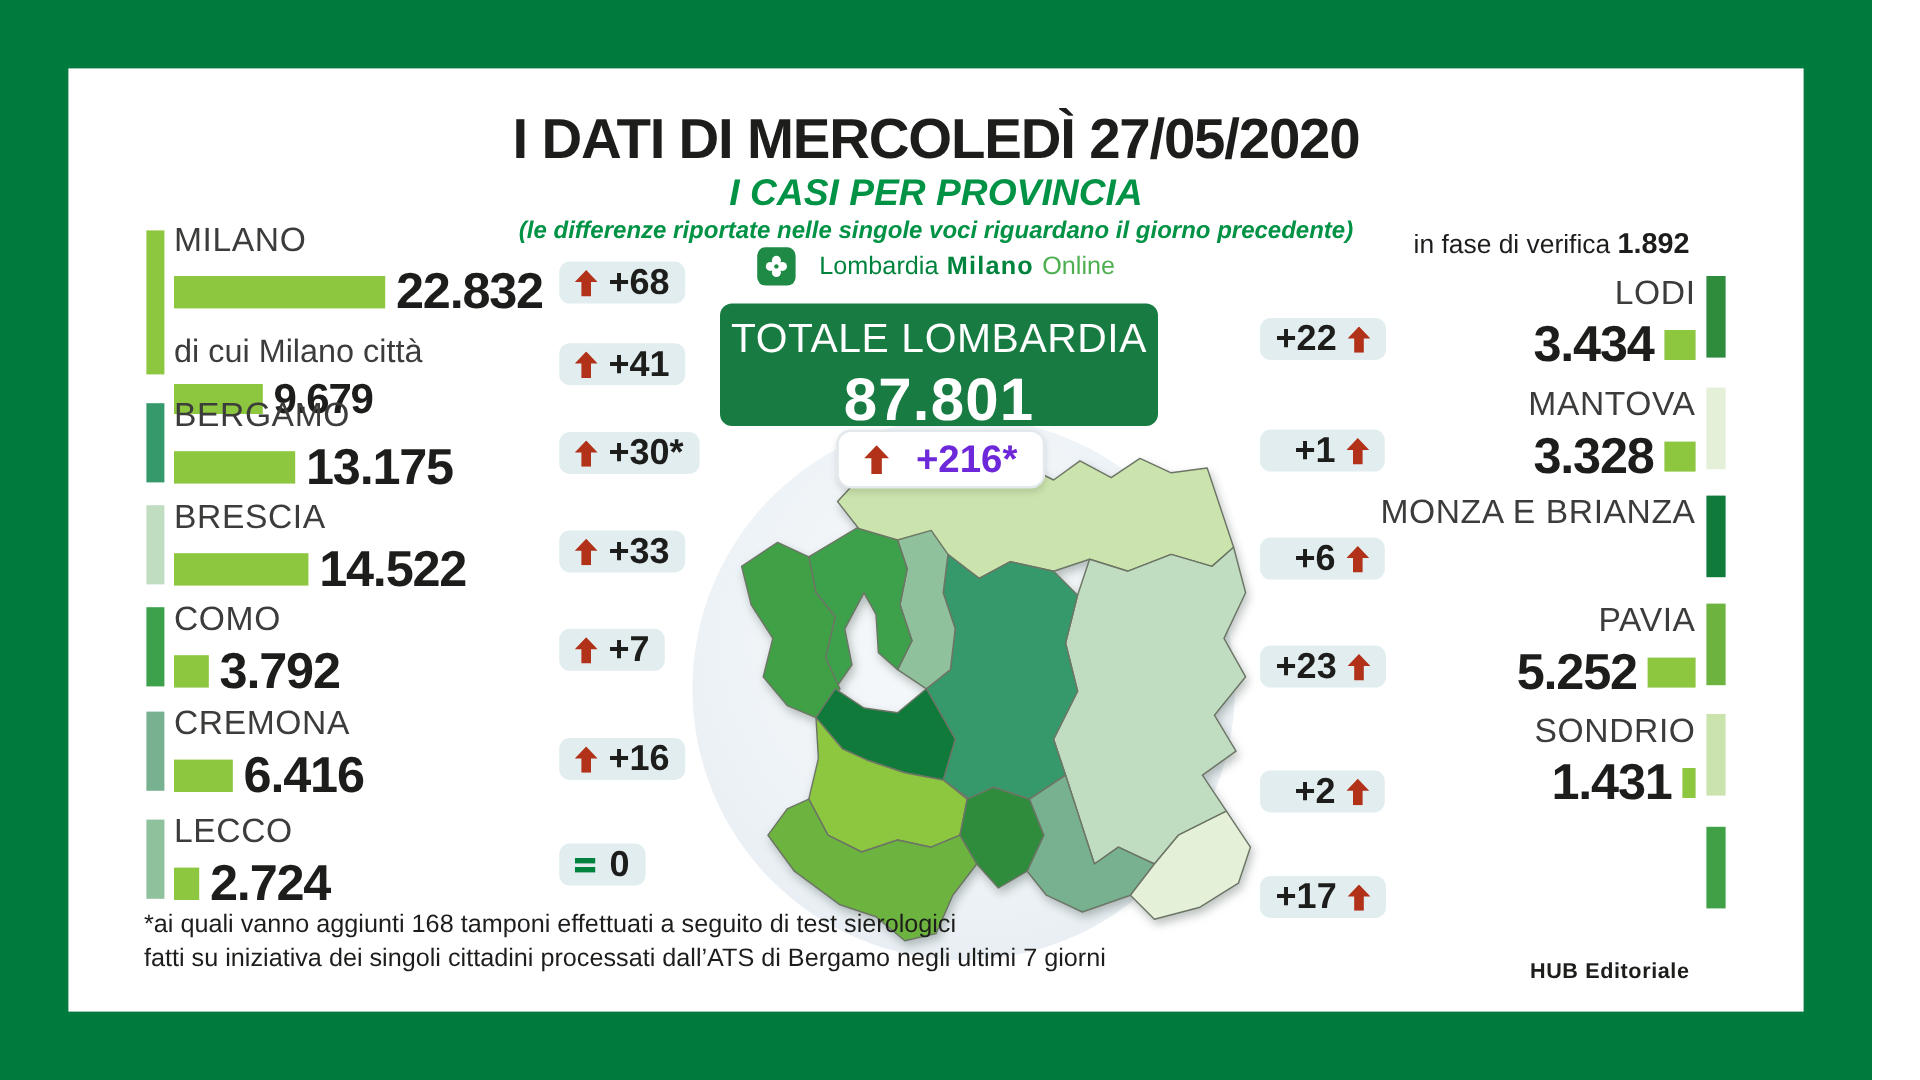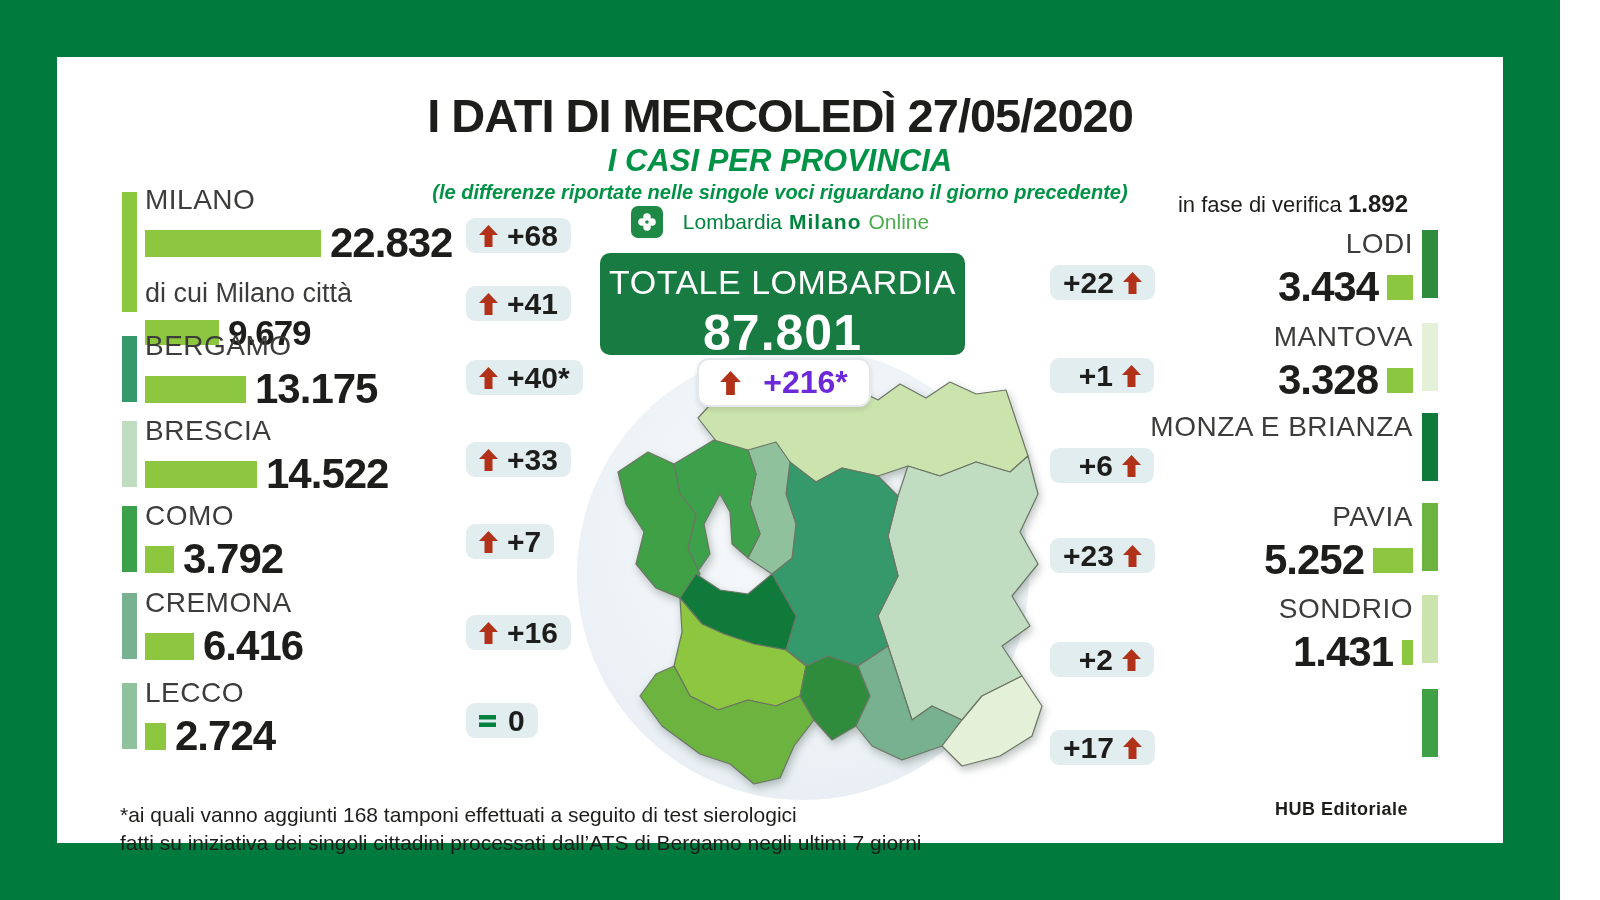--- a/index.html
+++ b/index.html
@@ -65,21 +65,21 @@
   .rrow .hbar{height:25px;}
 
   
   .badge{position:absolute;height:35px;padding:0 13px;border-radius:9px;background:var(--badge_bg);
     display:flex;align-items:center;gap:9px;font-size:30px;font-weight:bold;color:#1d1d1b;}
   .badge-left{left:466px;}
   .badge-right{left:1050px;min-width:78px;justify-content:flex-end;}
   .arrow-up{display:block;}
 
   
-  .footnote{position:absolute;left:120px;top:757px;font-size:21px;color:#1d1d1b;line-height:28px;margin-top:44px;}
+  .footnote{position:absolute;left:120px;top:757px;font-size:21px;color:#1d1d1b;line-height:28px;}
   .credit{position:absolute;right:152px;top:799px;font-size:18px;font-weight:bold;color:#1d1d1b;letter-spacing:.5px;}
 </style>
 </head>
 <body>
 
 <div class="stage">
   <div class="panel"></div>
 
   <div class="title">I DATI DI MERCOLEDÌ 27/05/2020</div>
   <div class="subtitle">I CASI PER PROVINCIA</div>
@@ -216,21 +216,21 @@
   <div class="badge badge-left" style="top:286px">
     <svg width="19" height="22" viewBox="0 0 19 22">
         <path d="M9.5 0 L19 10 H13.5 V22 H5.5 V10 H0 Z" fill="#b13218"></path>
       </svg>
     <span>+41</span>
   </div>
   <div class="badge badge-left" style="top:360px">
     <svg width="19" height="22" viewBox="0 0 19 22">
         <path d="M9.5 0 L19 10 H13.5 V22 H5.5 V10 H0 Z" fill="#b13218"></path>
       </svg>
-    <span>+40*</span>
+    <span>+30*</span>
   </div>
   <div class="badge badge-left" style="top:442px">
     <svg width="19" height="22" viewBox="0 0 19 22">
         <path d="M9.5 0 L19 10 H13.5 V22 H5.5 V10 H0 Z" fill="#b13218"></path>
       </svg>
     <span>+33</span>
   </div>
   <div class="badge badge-left" style="top:524px">
     <svg width="19" height="22" viewBox="0 0 19 22">
         <path d="M9.5 0 L19 10 H13.5 V22 H5.5 V10 H0 Z" fill="#b13218"></path>

